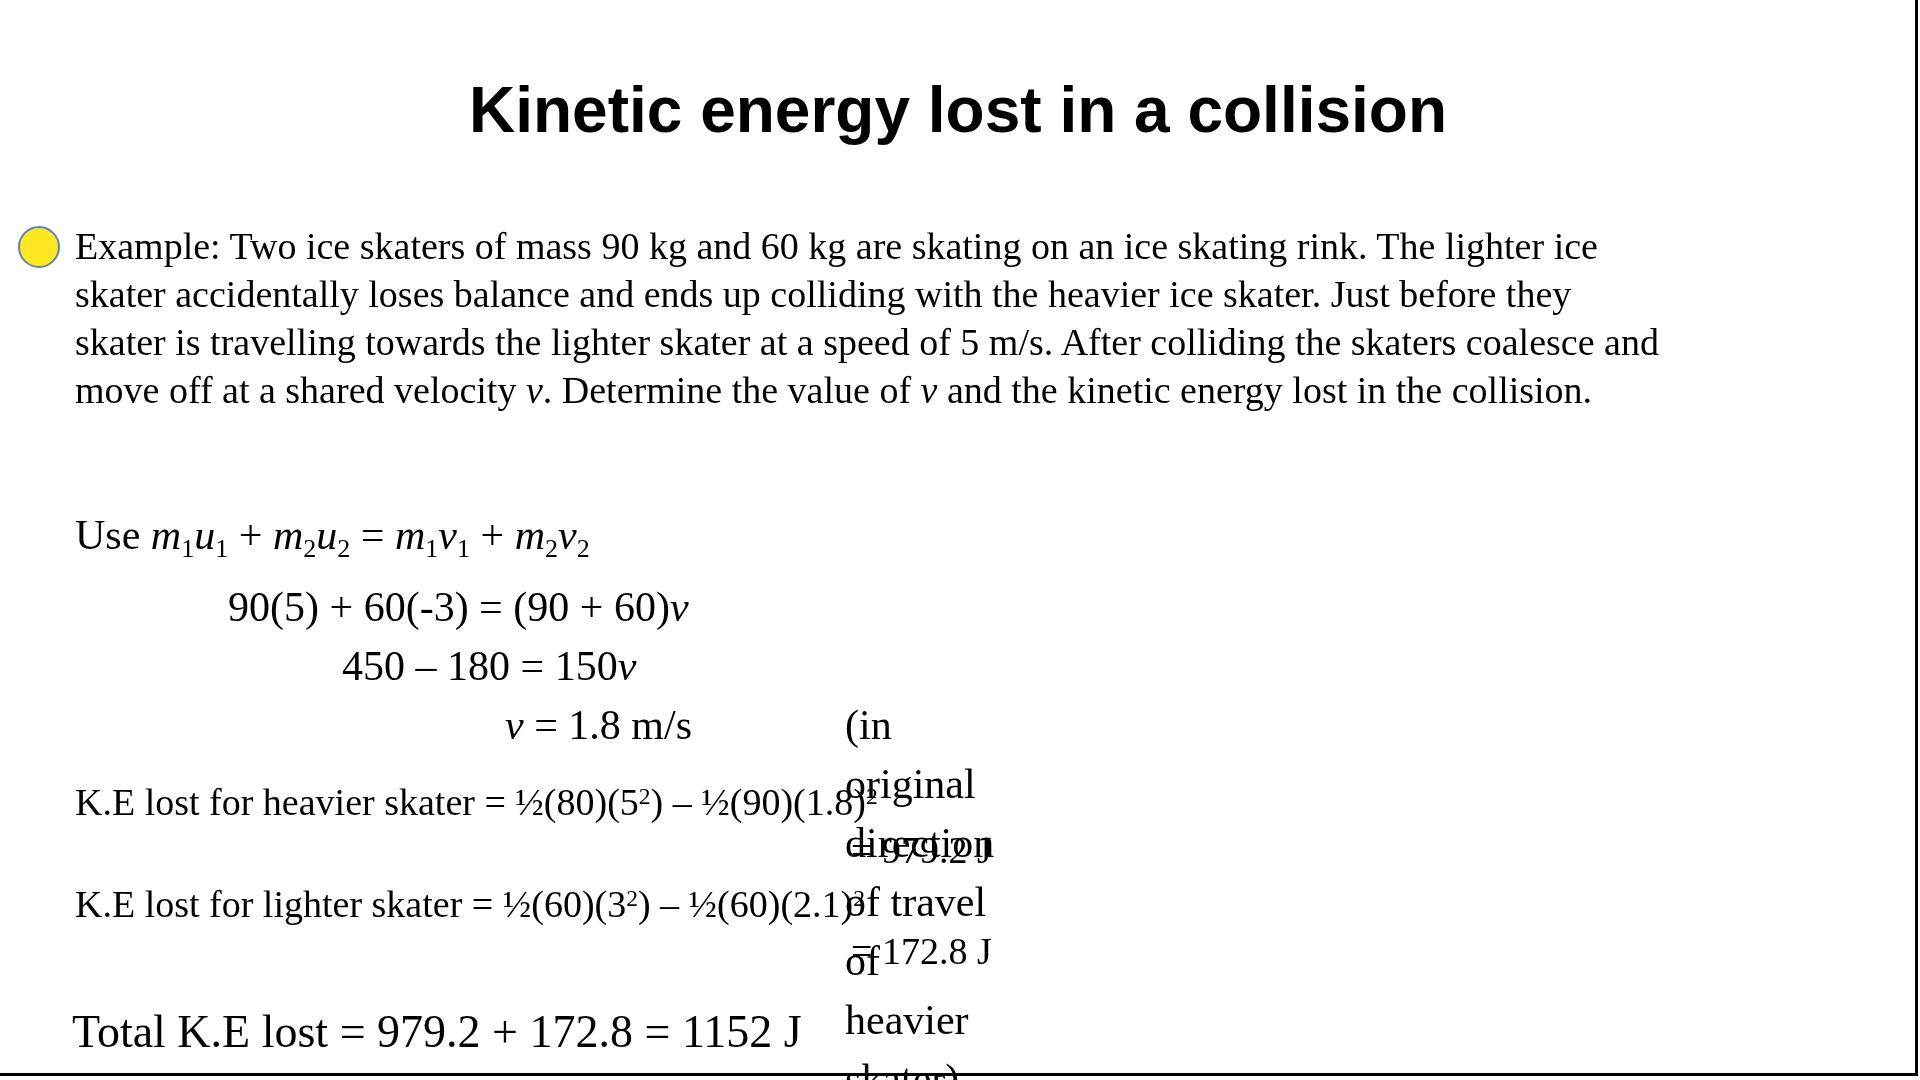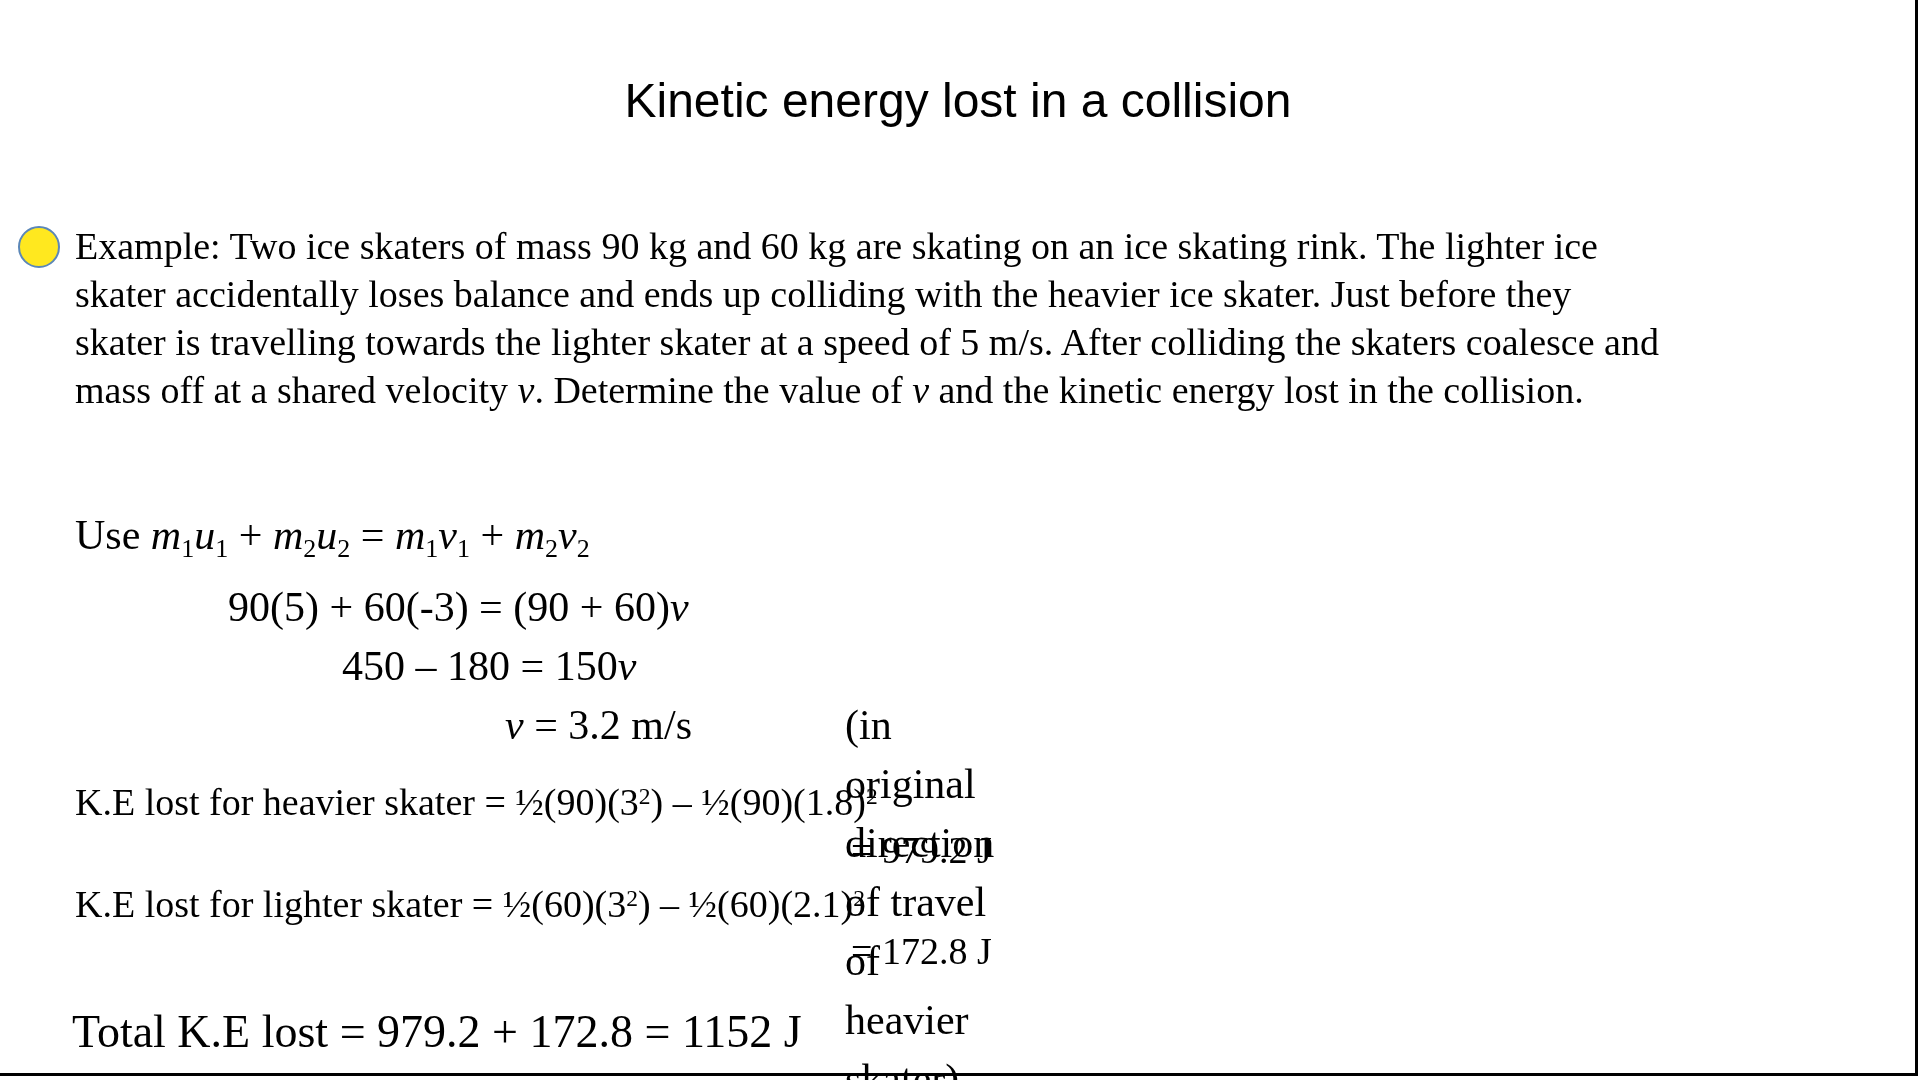--- a/index.html
+++ b/index.html
@@ -7,21 +7,21 @@
     width:1920px;height:1080px;
     background:#ffffff;color:#000000;
     font-family:"Liberation Serif",serif;
     overflow:hidden;position:relative;
   }
   .slide{position:absolute;inset:0;}
   .title{
     position:absolute;top:72px;left:0;right:4px;
     text-align:center;
     font-family:"Liberation Sans",sans-serif;
-    font-size:48px;line-height:1.2;font-weight:400;
+    font-size:64px;line-height:1.2;font-weight:700;
     white-space:nowrap;
   }
   .bullet{
     position:absolute;left:18px;top:226px;
     width:38px;height:38px;border-radius:50%;
   }
   .para{
     position:absolute;left:75px;top:222px;right:10px;
     font-size:38px;line-height:48px;
   }
@@ -56,35 +56,35 @@
 <div class="slide">
 
   <div class="title">Kinetic energy lost in a collision</div>
 
   <div class="bullet" style="background: rgb(255, 232, 31); border: 2px solid rgb(91, 135, 184);"></div>
 
   <div class="para">
     <div><span>Example: Two ice skaters of mass 90 kg and 60 kg are skating on an ice skating rink. The lighter ice</span></div>
     <div><span>skater accidentally loses balance and ends up colliding with the heavier ice skater. Just before they</span></div>
     <div><span>skater is travelling towards the lighter skater at a speed of 5 m/s. After colliding the skaters coalesce and</span></div>
-    <div><span>mass off at a shared velocity </span><span class="it">v</span><span>. Determine the value of </span><span class="it">v</span><span> and the kinetic energy lost in the collision.</span></div>
+    <div><span>move off at a shared velocity </span><span class="it">v</span><span>. Determine the value of </span><span class="it">v</span><span> and the kinetic energy lost in the collision.</span></div>
   </div>
 
   <div class="eq-block">
     <div class="eq-line"><span>Use </span><span class="it">m</span><span class="sb">1</span><span class="it">u</span><span class="sb">1</span><span> + </span><span class="it">m</span><span class="sb">2</span><span class="it">u</span><span class="sb">2</span><span> = </span><span class="it">m</span><span class="sb">1</span><span class="it">v</span><span class="sb">1</span><span> + </span><span class="it">m</span><span class="sb">2</span><span class="it">v</span><span class="sb">2</span></div>
     <div class="eq-line ind-1"><span>90(5) + 60(-3) = (90 + 60)</span><span class="it">v</span></div>
     <div class="eq-line ind-2"><span>450 – 180 = 150</span><span class="it">v</span></div>
     <div class="eq-line ind-3">
-      <span><span class="it">v</span><span> = 3.2 m/s</span></span>
+      <span><span class="it">v</span><span> = 1.8 m/s</span></span>
       <span class="eq-note">(in original direction of travel of heavier skater)</span>
     </div>
   </div>
 
   <div class="ke-block">
-    <div><span>K.E lost for heavier skater = ½(90)(3</span><span class="sp">2</span><span>) – ½(90)(1.8)</span><span class="sp">2</span></div>
+    <div><span>K.E lost for heavier skater = ½(80)(5</span><span class="sp">2</span><span>) – ½(90)(1.8)</span><span class="sp">2</span></div>
     <div class="ke-result">= 979.2 J</div>
     <div><span>K.E lost for lighter skater = ½(60)(3</span><span class="sp">2</span><span>) – ½(60)(2.1)</span><span class="sp">2</span></div>
     <div class="ke-result">= 172.8 J</div>
   </div>
 
   <div class="total-line">Total K.E lost = 979.2 + 172.8  = 1152 J</div>
 
   <div class="edge-right" style="background: rgb(0, 0, 0);"></div>
   <div class="edge-bottom" style="background: rgb(0, 0, 0);"></div>
 

